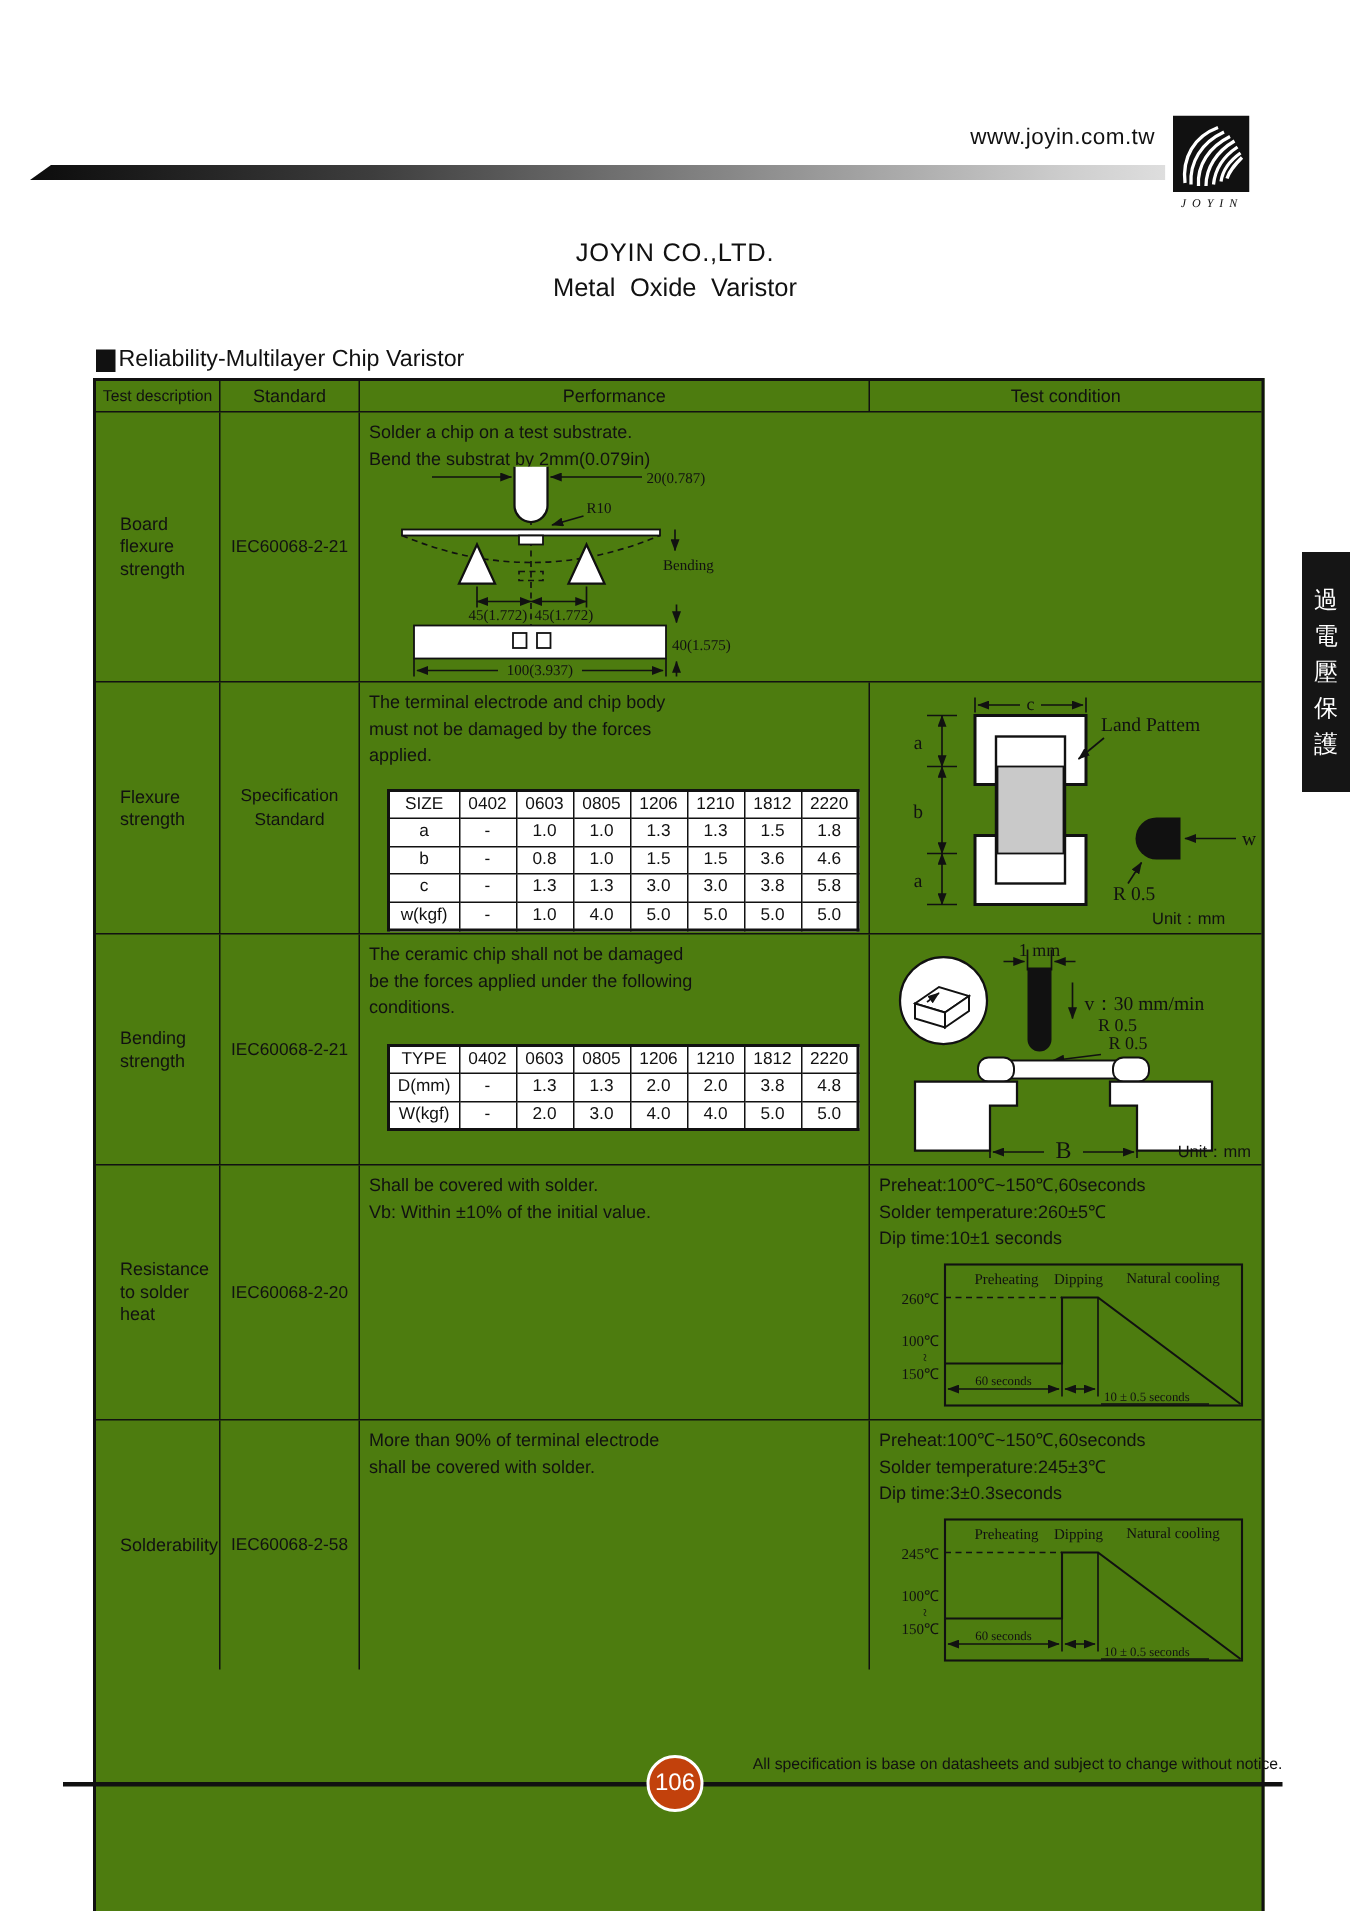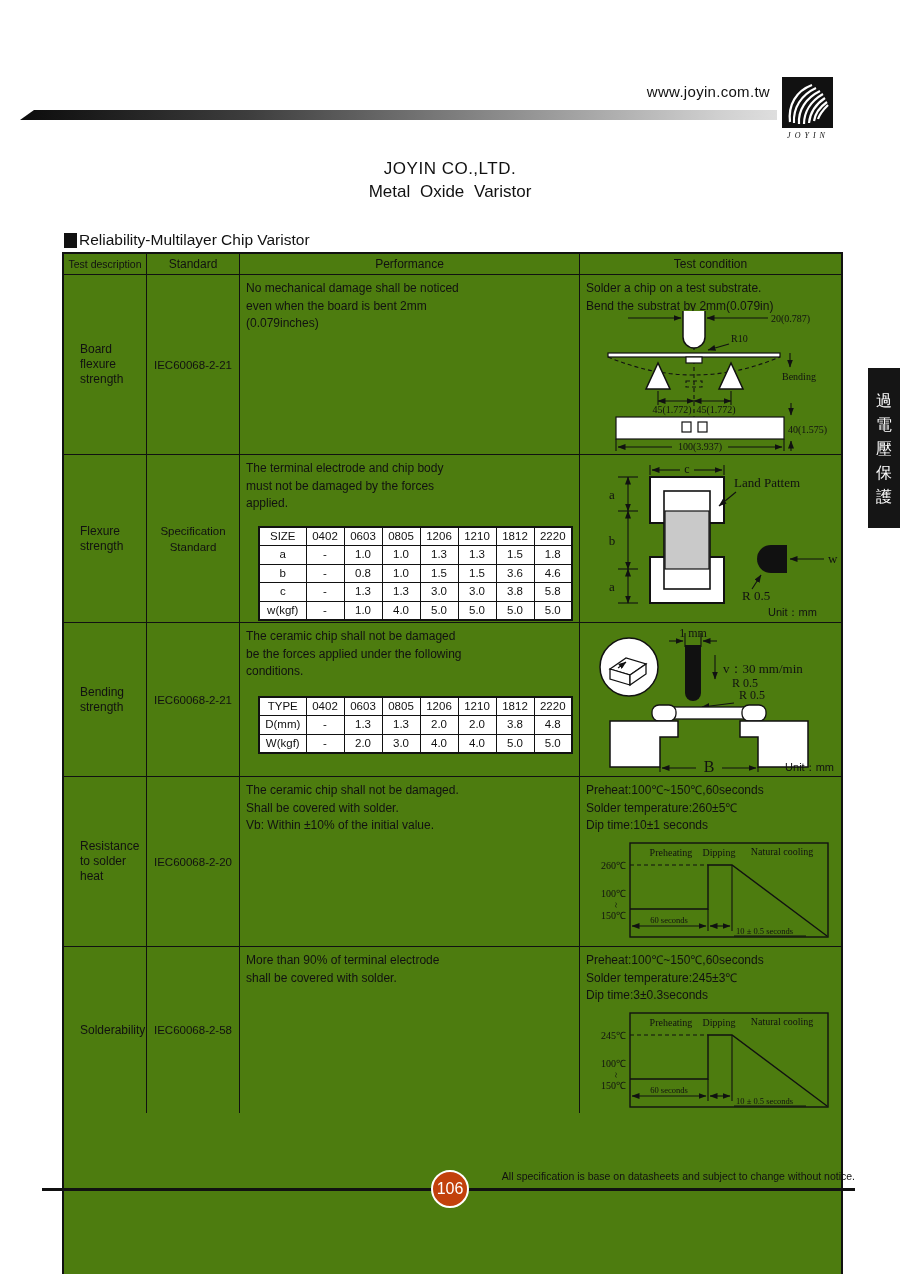--- a/index.html
+++ b/index.html
@@ -113,25 +113,20 @@
     <div class="t-row" style="height:21px">
       <div class="cell col-test hdr">Test description</div>
       <div class="cell col-std hdr">Standard</div>
       <div class="cell col-perf hdr">Performance</div>
       <div class="cell col-cond hdr">Test condition</div>
     </div>
 
     <div class="t-row" style="height:180px">
       <div class="cell col-test test-cell">Board flexure strength</div>
       <div class="cell col-std std-cell">IEC60068-2-21</div>
-      <div class="cell col-perf perf-cell">
-        <div>No mechanical damage shall be noticed</div>
-        <div>even when the board is bent 2mm</div>
-        <div>(0.079inches)</div>
-      </div>
       <div class="cell col-cond cond-cell">
         <div>Solder a chip on a test substrate.</div>
         <div>Bend the substrat by 2mm(0.079in)</div>
         <svg class="diag" style="left:6px; top:36px" viewBox="0 0 250 142" width="250" height="142">
           <line x1="108" y1="0" x2="108" y2="128" class="dash"></line>
           <path d="M 97,0 L 97,26 A 11 11 0 0 0 119,26 L 119,0" fill="#fff" stroke="#111" stroke-width="1.5"></path>
           <line x1="42" y1="7" x2="95" y2="7" marker-end="url(#arr)"></line>
           <line x1="121" y1="7" x2="182" y2="7" marker-start="url(#arr)"></line>
           <text x="185" y="11" class="t10">20(0.787)</text>
           <text x="145" y="31" class="t10">R10</text>
@@ -335,21 +330,20 @@
           <text x="127" y="147" class="t16" text-anchor="middle">B</text>
           <text x="252" y="146" class="tsans" text-anchor="end">Unit：mm</text>
         </svg>
       </div>
     </div>
 
     <div class="t-row" style="height:170px">
       <div class="cell col-test test-cell">Resistance to solder heat</div>
       <div class="cell col-std std-cell">IEC60068-2-20</div>
       <div class="cell col-perf perf-cell">
-        <div>The ceramic chip shall not be damaged.</div>
         <div>Shall be covered with solder.</div>
         <div>Vb: Within ±10% of the initial value.</div>
       </div>
       <div class="cell col-cond cond-cell">
         <div>Preheat:100℃~150℃,60seconds</div>
         <div>Solder temperature:260±5℃</div>
         <div>Dip time:10±1 seconds</div>
         <svg class="diag" style="left:6px; top:62px" viewBox="0 0 250 102" width="250" height="102">
           <rect x="44" y="4" width="198" height="94" fill="none" stroke="#111" stroke-width="1.4"></rect>
           <line x1="44" y1="26" x2="122" y2="26" class="dash"></line>

